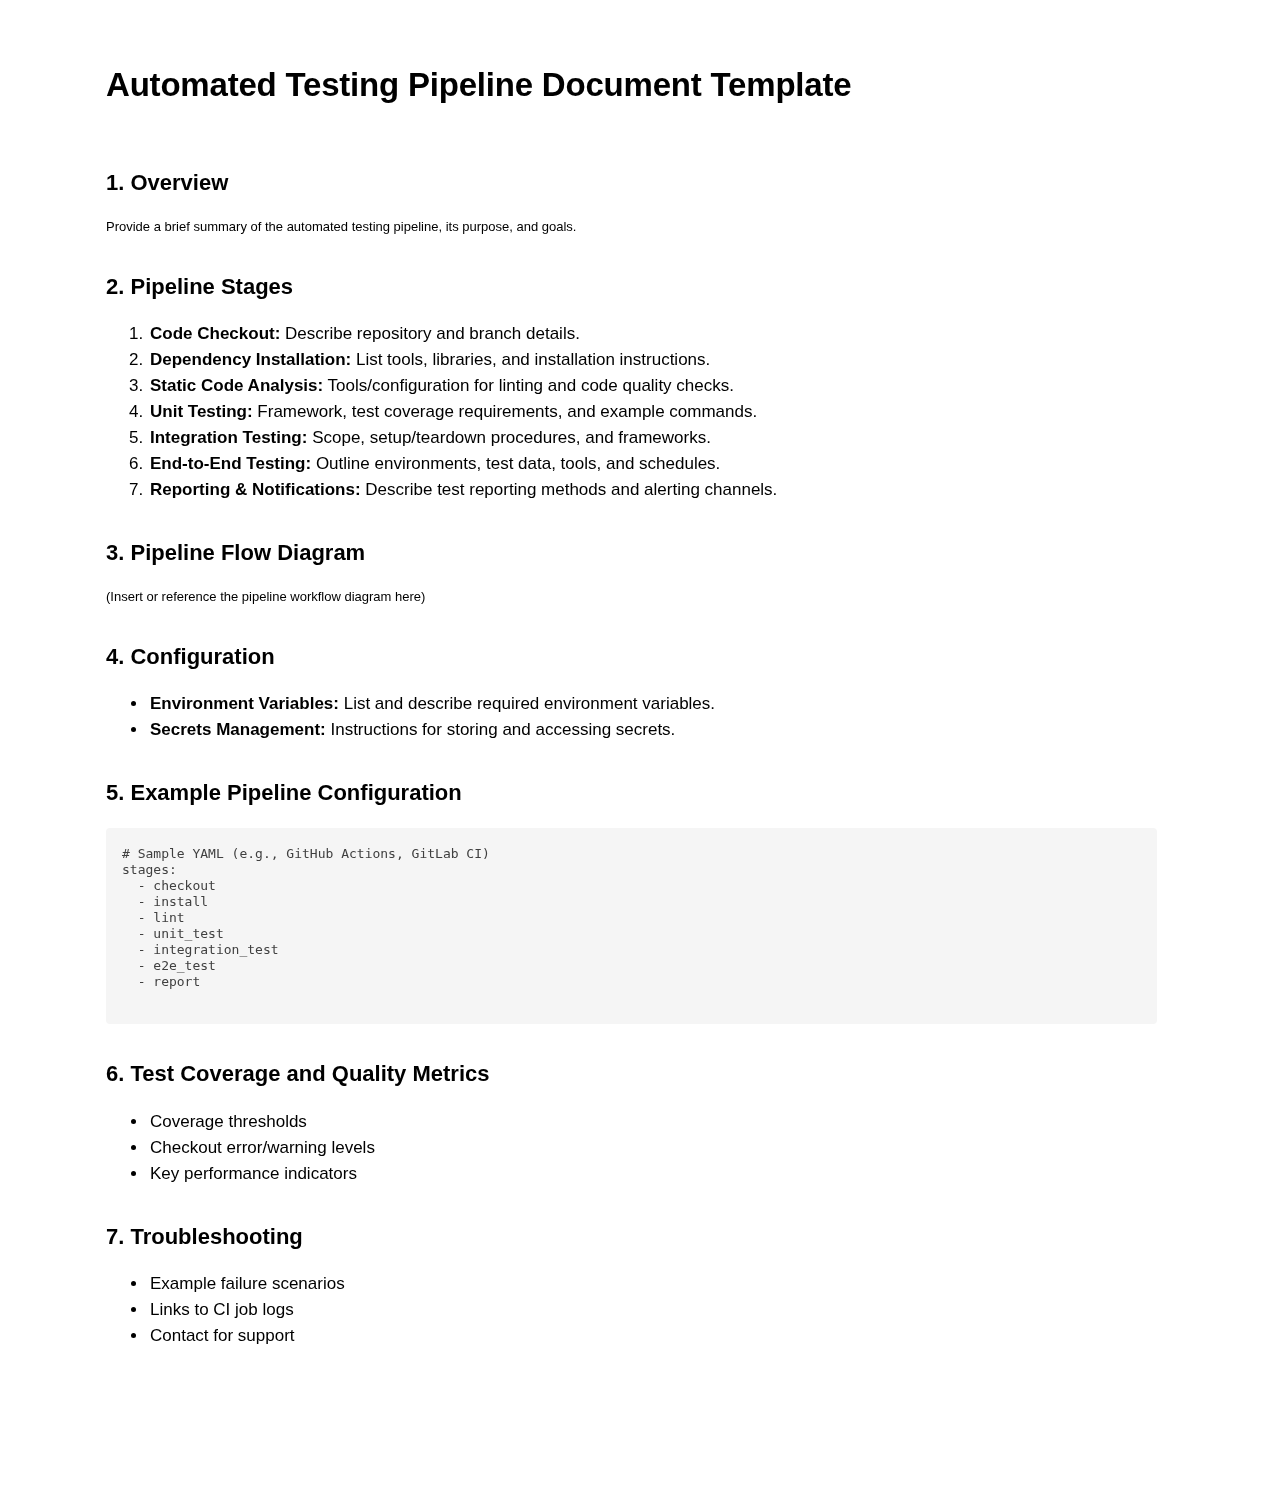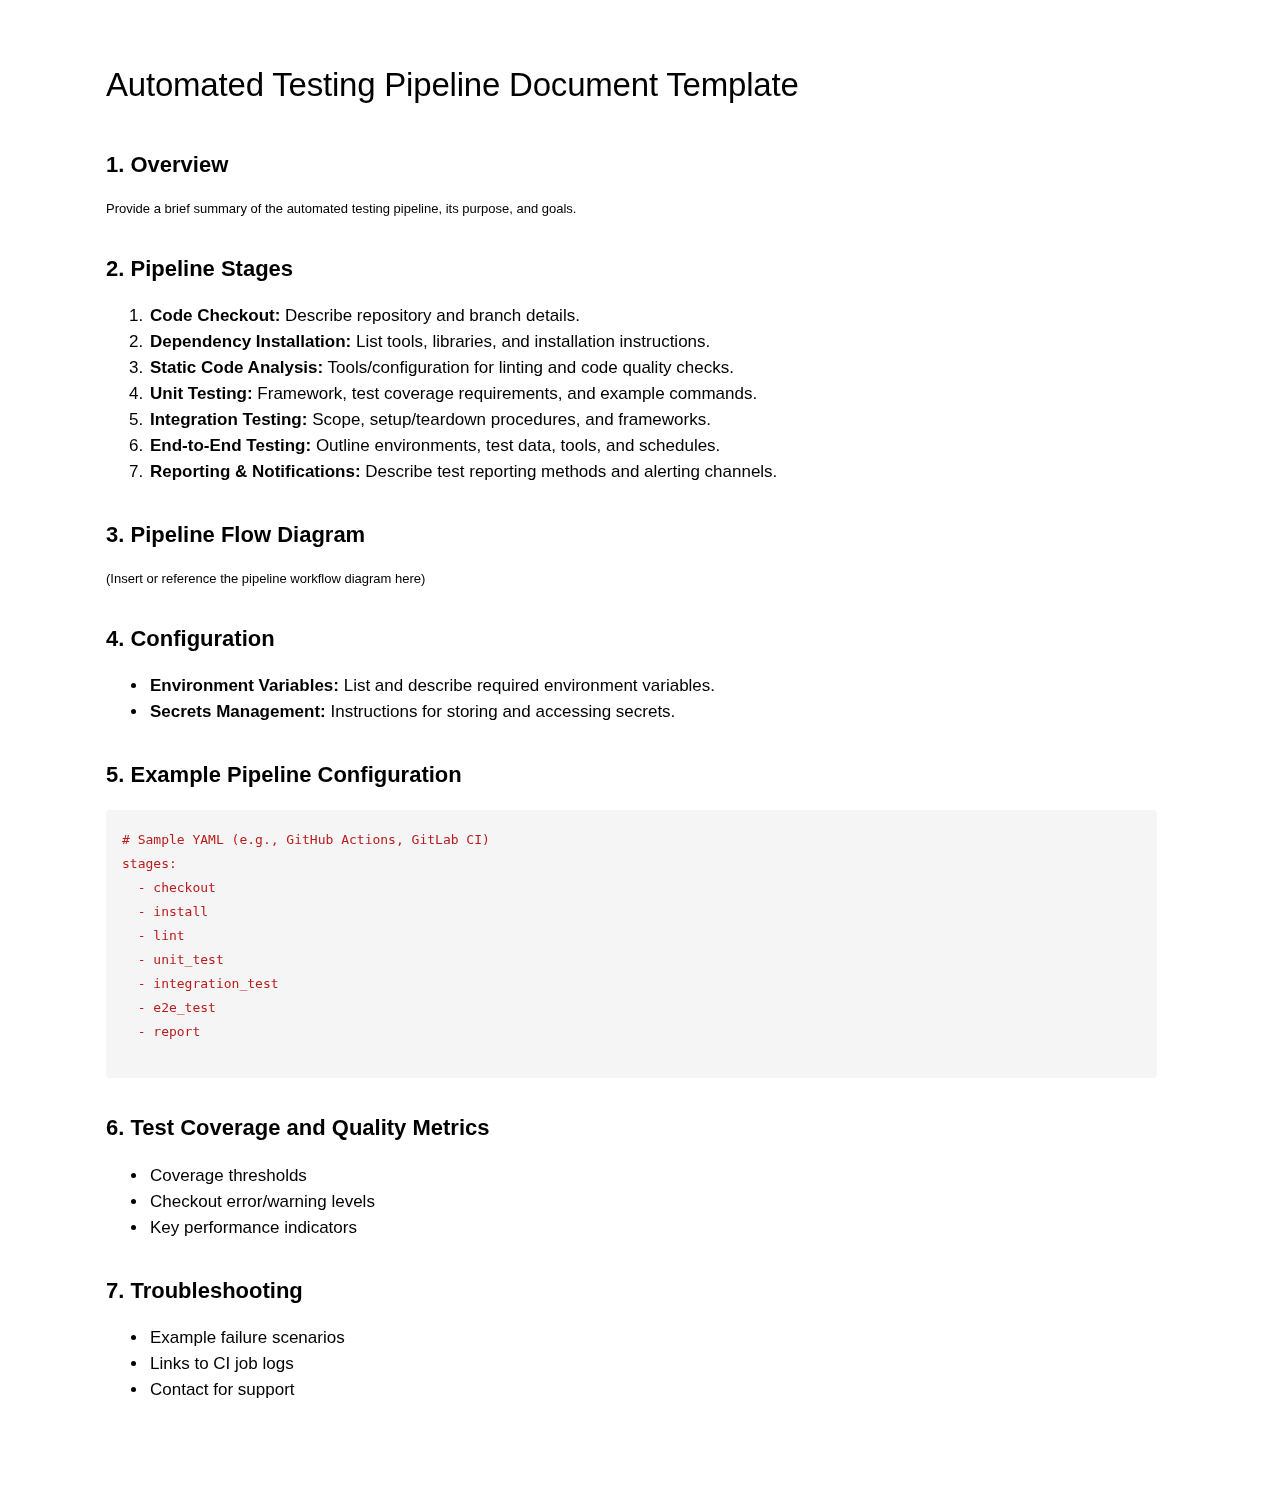--- a/index.html
+++ b/index.html
@@ -14,23 +14,23 @@
     font-family: "Liberation Sans", sans-serif;
     color: #000000;
     -webkit-font-smoothing: antialiased;
   }
   .page {
     padding: 64px 106px 60px 106px;
     width: 1263px;
   }
   .doc-title {
     font-size: 33px;
-    font-weight: normal;
+    font-weight: bold;
     line-height: 1.25;
-    margin: 0 0 46px 0;
+    margin: 0 0 64px 0;
     letter-spacing: -0.2px;
   }
   .section { margin: 0; }
   .section-heading {
     font-size: 22px;
     font-weight: bold;
     line-height: 1.3;
     margin: 0 0 20px 0;
   }
   .sec-gap { margin-top: 36px; }
@@ -54,22 +54,22 @@
   li b, li .lead {
     font-weight: bold;
   }
   pre.code-block {
     background: #f5f5f5;
     border-radius: 4px;
     margin: 0;
     padding: 18px 16px 34px 16px;
     font-family: "DejaVu Sans Mono", "Liberation Mono", monospace;
     font-size: 13px;
-    line-height: 24px;
-    color: #b91c1c;
+    line-height: 16px;
+    color: #404040;
     white-space: pre;
     overflow: visible;
   }
   .code-wrap { width: 1051px; }
 </style>
 </head>
 <body>
 
 <div class="page">
 

